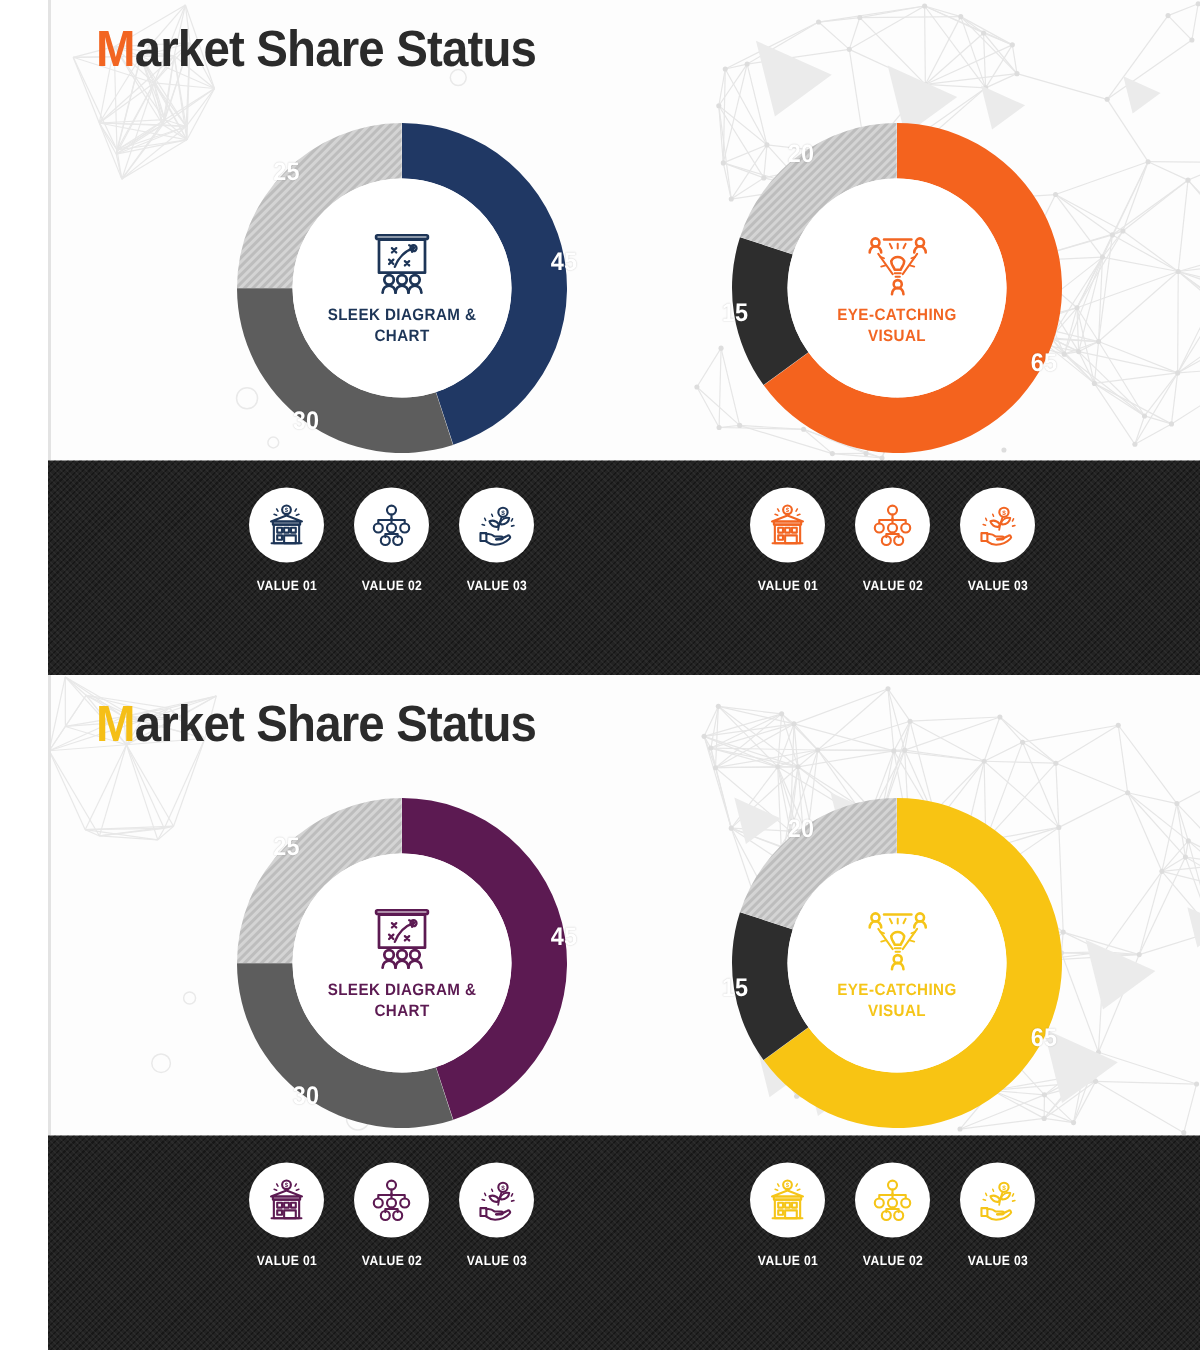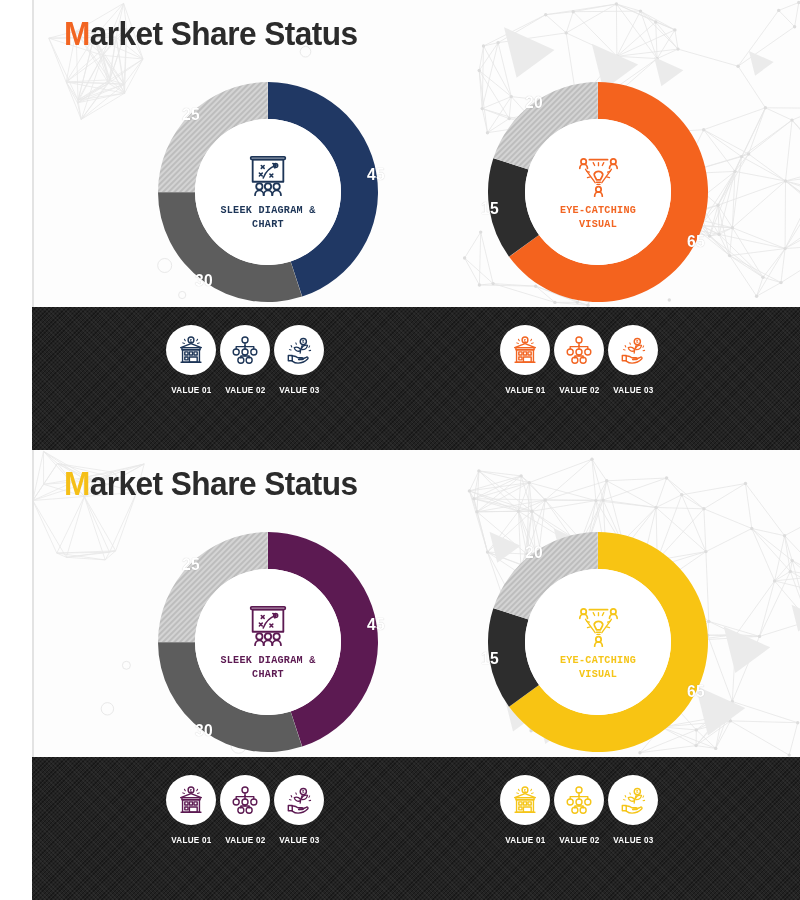--- a/index.html
+++ b/index.html
@@ -93,21 +93,20 @@
     transform: translate(-50%, -50%);
     width: 146px;
     height: 146px;
     border-radius: 50%;
     background: #ffffff;
     display: flex;
     flex-direction: column;
     align-items: center;
     justify-content: center;
     text-align: center;
-    font-family: Liberation Mono, monospace;
   }
   .center-icon {
     width: 50px;
     height: 46px;
     margin-bottom: 5px;
   }
   .center-icon svg { display: block; width: 100%; height: 100%; }
   .center-label {
     font-size: 11px;
     font-weight: bold;
@@ -147,21 +146,21 @@
         rgba(0,0,0,0.35) 1px,
         rgba(0,0,0,0) 1px,
         rgba(0,0,0,0) 3px);
     overflow: hidden;
   }
 
   .value-group {
     position: absolute;
     top: 18px;
     display: flex;
-    gap: 4px;
+    gap: 20px;
   }
   .value-group.group-a { left: 134px; }
   .value-group.group-b { left: 468px; }
 
   .value-item {
     width: 50px;
     display: flex;
     flex-direction: column;
     align-items: center;
   }

